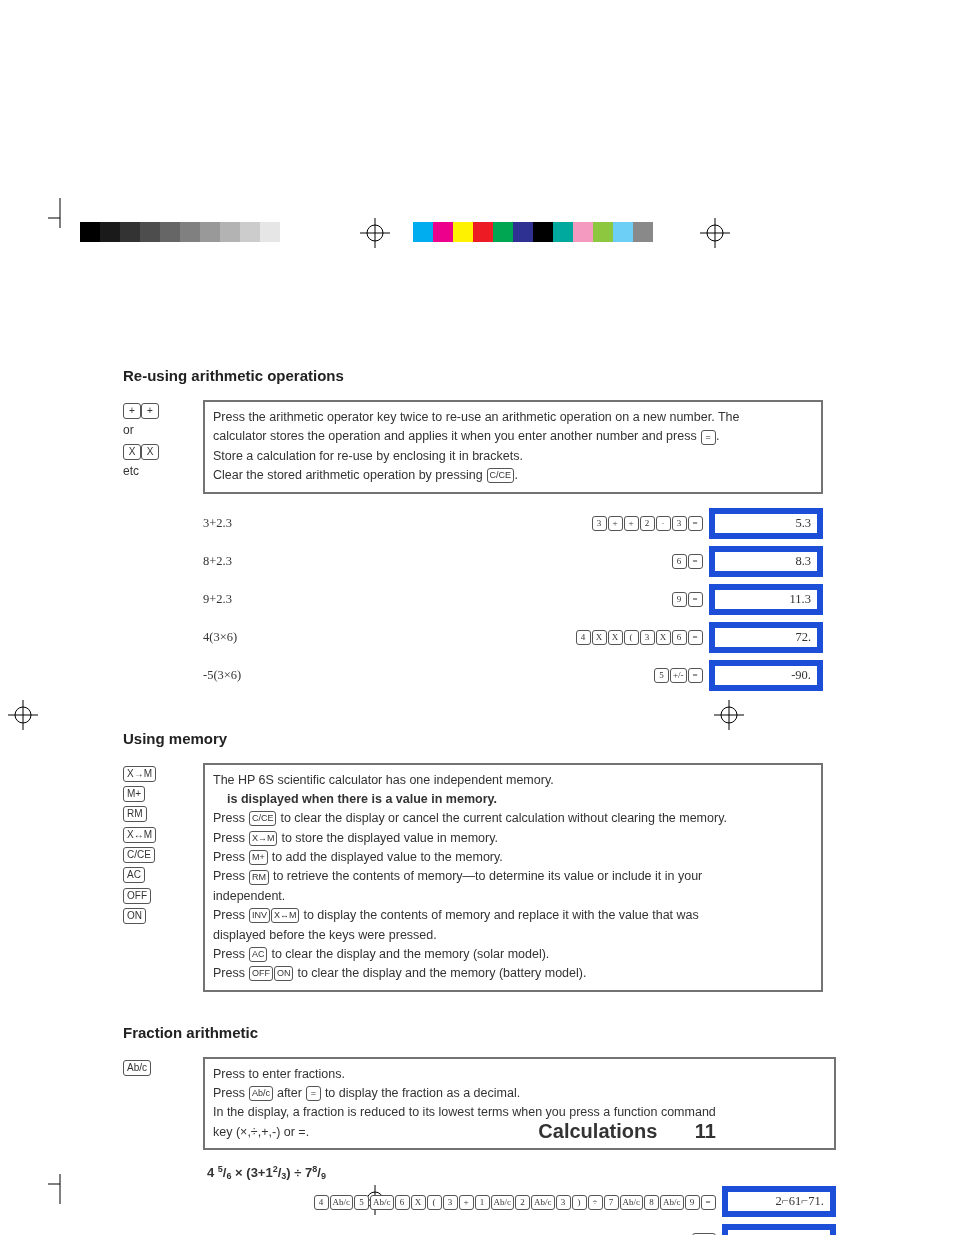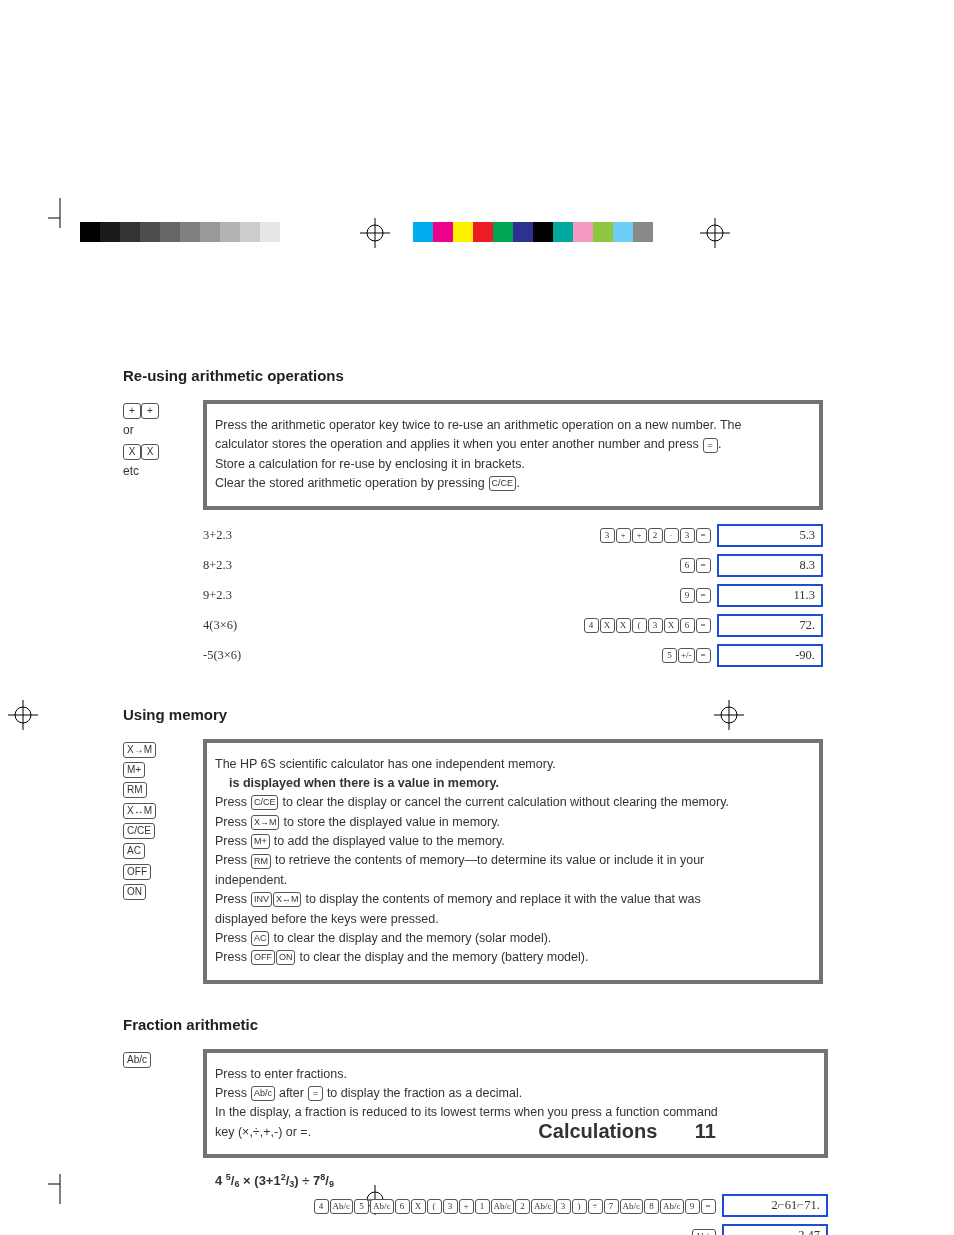--- a/index.html
+++ b/index.html
@@ -81,22 +81,22 @@
     font-size: 9px;
     line-height: 13px;
     min-width: 9px;
     text-align: center;
     background: #fff;
     color: #333;
     vertical-align: middle;
     margin: 0 0.5px;
   }
   .infobox {
-    border: 4px solid #737373;
-    padding: 12px 8px;
+    border: 2px solid #737373;
+    padding: 6px 8px;
     font-size: 12.5px;
     line-height: 1.55;
   }
   .examples {
     margin-top: 14px;
   }
   .ex-row {
     display: flex;
     align-items: center;
     margin-bottom: 7px;
@@ -108,21 +108,21 @@
     font-size: 12.5px;
   }
   .ex-keys {
     flex: 1;
     text-align: right;
     padding-right: 6px;
     white-space: nowrap;
   }
   .ex-result {
     width: 90px;
-    border: 2px solid #1d4ed8;
+    border: 6px solid #1d4ed8;
     text-align: right;
     padding: 2px 6px;
     font-size: 12.5px;
   }
   .footer {
     position: absolute;
     bottom: 92px;
     right: 238px;
     font-size: 20px;
     font-weight: bold;
@@ -264,21 +264,21 @@
           <span class="key">Ab/c</span>
         </div>
         <div class="right-col">
           <div class="infobox">
             <div>Press to enter fractions.</div>
             <div><span>Press </span><span class="key-sm">Ab/c</span><span> after </span><span class="key-sm">=</span><span> to display the fraction as a decimal.</span></div>
             <div>In the display, a fraction is reduced to its lowest terms when you press a function command</div>
             <div>key (×,÷,+,-) or =.</div>
           </div>
           <div class="examples">
-            <div class="frac-expr" style="font-weight:bold; font-size:13px; margin:10px 0 6px 12px;">
+            <div class="frac-expr" style="font-weight:bold; font-size:13px; margin:10px 0 6px 4px;">
               <span>4 </span><sup>5</sup><span>/</span><sub>6</sub><span> × (3+1</span><sup>2</sup><span>/</span><sub>3</sub><span>) ÷ 7</span><sup>8</sup><span>/</span><sub>9</sub>
             </div>
             <div class="ex-row">
               <div class="ex-expr"></div>
               <div class="ex-keys" id="s3-row1-keys"><span class="key-sm">4</span><span class="key-sm">Ab/c</span><span class="key-sm">5</span><span class="key-sm">Ab/c</span><span class="key-sm">6</span><span class="key-sm">X</span><span class="key-sm">(</span><span class="key-sm">3</span><span class="key-sm">+</span><span class="key-sm">1</span><span class="key-sm">Ab/c</span><span class="key-sm">2</span><span class="key-sm">Ab/c</span><span class="key-sm">3</span><span class="key-sm">)</span><span class="key-sm">÷</span><span class="key-sm">7</span><span class="key-sm">Ab/c</span><span class="key-sm">8</span><span class="key-sm">Ab/c</span><span class="key-sm">9</span><span class="key-sm">=</span></div>
               <div class="ex-result">2⌐61⌐71.</div>
             </div>
             <div class="ex-row">
               <div class="ex-expr"></div>
               <div class="ex-keys" id="s3-row2-keys"><span class="key-sm">Ab/c</span></div>

